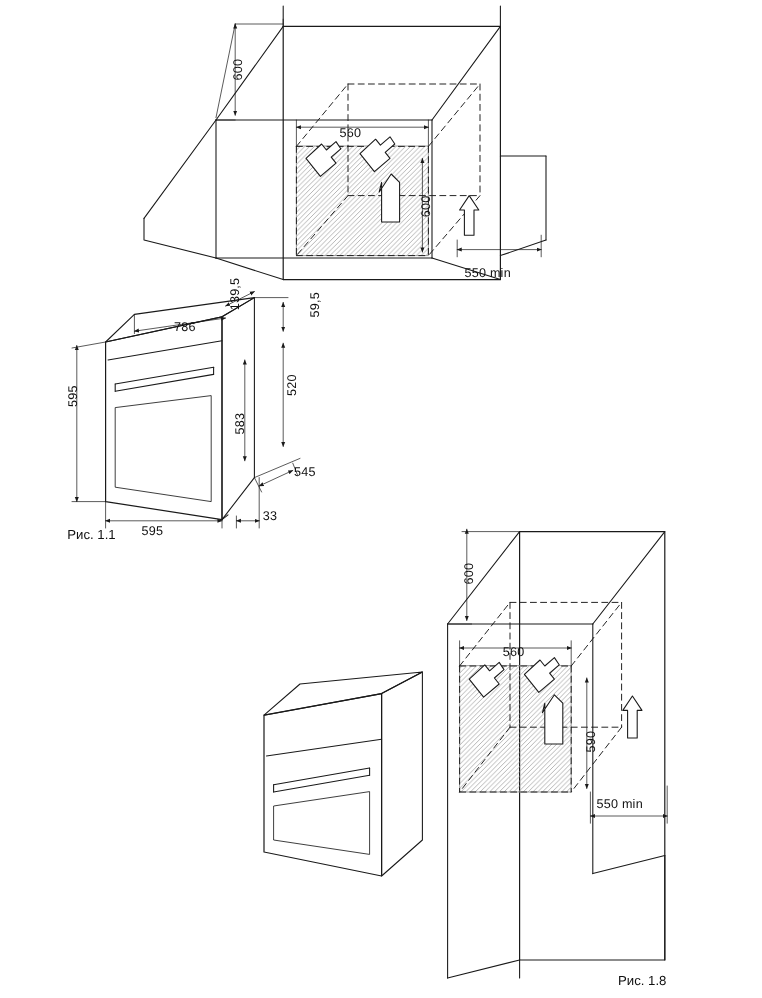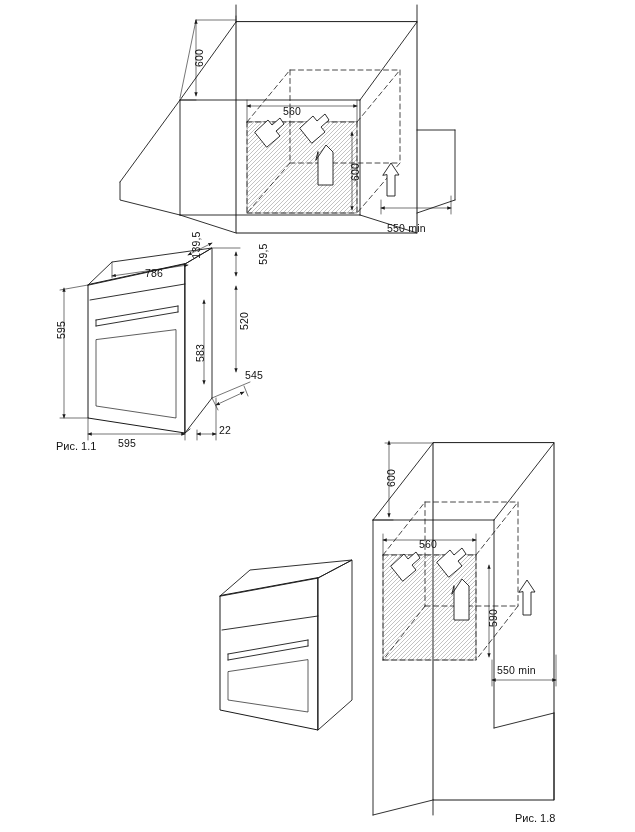--- a/index.html
+++ b/index.html
@@ -232,23 +232,23 @@
   <div class="dimlabel" style="left:145px;top:267px;">786</div>
 
   <div class="dimlabel rot90c" style="left:175px;top:239px;width:42px;text-align:center;">139,5</div>
 
   <div class="dimlabel rot90c" style="left:244px;top:248px;width:38px;text-align:center;">59,5</div>
 
   <div class="dimlabel rot90c" style="left:227px;top:315px;width:34px;text-align:center;">520</div>
 
   <div class="dimlabel rot90c" style="left:183px;top:347px;width:34px;text-align:center;">583</div>
 
-  <div class="dimlabel" style="left:227px;top:369px;padding-left:18px;">545</div>
-
-  <div class="dimlabel" style="left:219px;top:424px;">22</div>
+  <div class="dimlabel" style="left:227px;top:388px;padding-left:18px;">545</div>
+
+  <div class="dimlabel" style="left:219px;top:424px;">33</div>
 
   <div class="figlabel" style="left:56px;top:440px;">Рис. 1.1</div>
 
   <div class="dimlabel rot90c" style="left:374px;top:472px;width:34px;text-align:center;">600</div>
 
   <div class="dimlabel" style="left:419px;top:538px;">560</div>
 
   <div class="dimlabel rot90c" style="left:476px;top:612px;width:34px;text-align:center;">590</div>
 
   <div class="dimlabel" style="left:497px;top:664px;">550 min</div>

